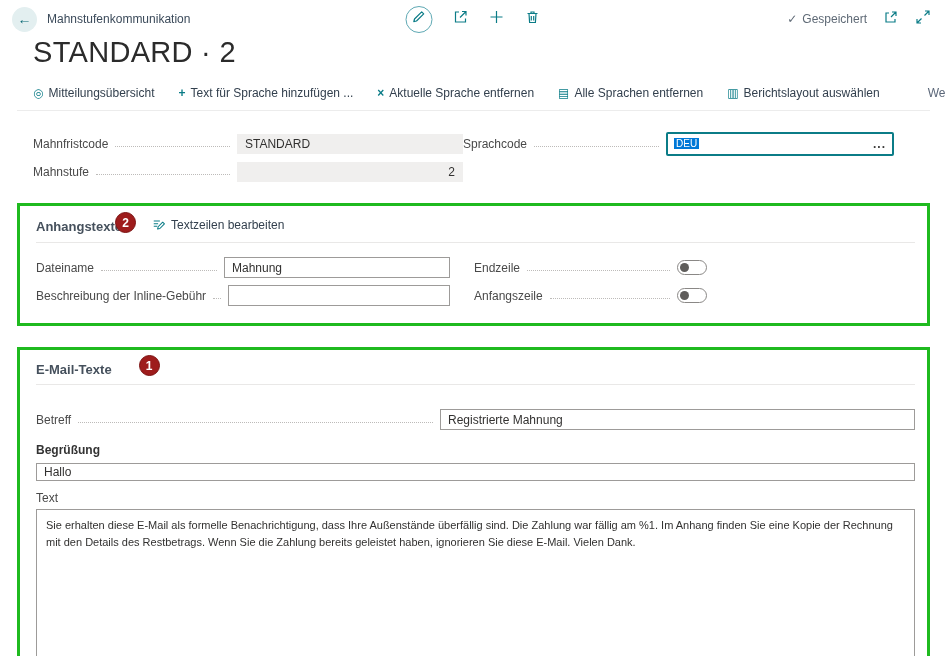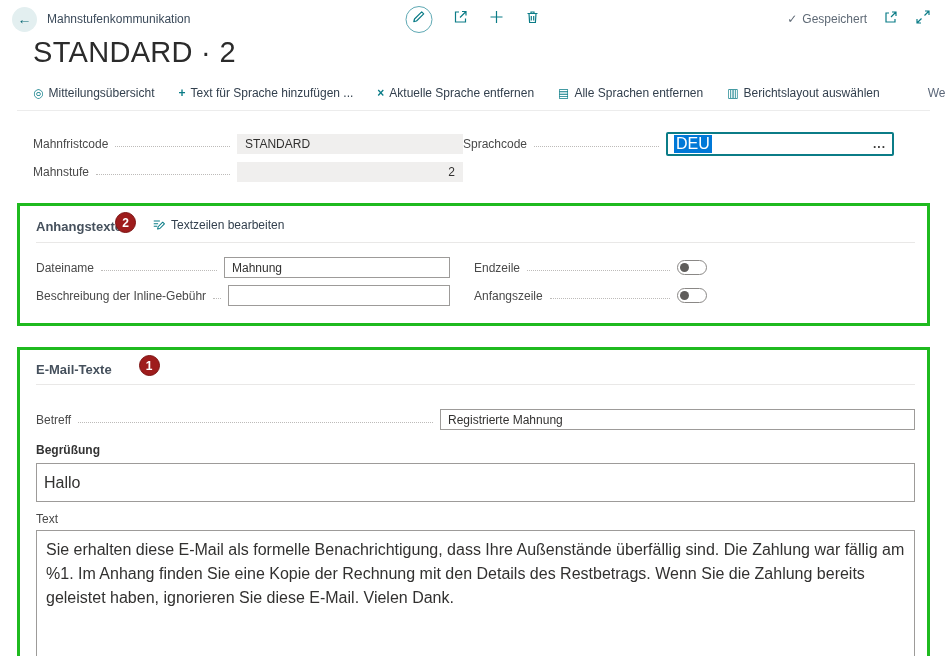--- a/index.html
+++ b/index.html
@@ -34,21 +34,21 @@
   
   .general { display:grid; grid-template-columns:430px 431px; margin:20px 27px 0 33px; font-size:12px; }
   .frow { display:flex; align-items:center; height:25px; margin-bottom:3px; }
   .flabel { color:#494949; white-space:nowrap; flex:0 0 auto; }
   .leader { flex:1 1 auto; border-bottom:1px dotted #bdbbb9; margin:0 7px 4px 7px; height:10px; min-width:8px; }
   .val-disabled { width:226px; height:20px; background:#f0efee; padding:2px 8px; color:#323130;
     display:flex; align-items:center; }
   .val-disabled.num { justify-content:flex-end; }
   .lang-box { width:228px; height:24px; border:2px solid #0b7c87; border-radius:2px; background:#fff;
     display:flex; align-items:center; padding:0 6px; }
-  .lang-sel { background:#0078d7; color:#fff; padding:0 2px; font-size:16px; }
+  .lang-sel { background:#0078d7; color:#fff; padding:0 2px; font-size:10px; }
   .lang-ellipsis { margin-left:auto; color:#3b3a39; letter-spacing:1px; cursor:pointer; font-weight:700; }
 
   
   .greenbox { border:3px solid #1fba1f; margin:0 15px 0 17px; padding:8px 12px 12px 16px; background:#fff; }
   .gb1 { margin-top:16px; }
   .gb2 { margin-top:21px; padding-bottom:10px; }
   .sechead { display:flex; align-items:center; font-size:13px; font-weight:700; color:#45505c;
     padding:4px 0 7px 0; border-bottom:1px solid #e9e8e7; }
   .badge { width:21px; height:21px; border-radius:50%; background:#9e1c1c; border:1px solid #7c1212;
     color:#fff; font-size:12px; font-weight:700; display:flex; align-items:center; justify-content:center; flex:0 0 auto; }
@@ -65,24 +65,24 @@
     background:#fff; flex:0 0 auto; cursor:pointer; }
   .toggle .knob { position:absolute; left:2px; top:2px; width:9px; height:9px; border-radius:50%; background:#5f5d5b; }
   .tspacer { width:198px; flex:0 0 auto; }
 
   
   .betreff-row { display:flex; align-items:center; margin-top:24px; font-size:12px; }
   .betreff-input { width:475px; height:21px; border:1px solid #9d9b99; padding:2px 7px; font-size:12px;
     font-family:inherit; color:#323130; }
   .blabel { font-size:12px; font-weight:700; color:#333; margin-top:13px; }
   .plain-label { font-size:12px; color:#494949; margin-top:10px; }
-  .wide-input { width:100%; height:39px; border:1px solid #9d9b99; padding:2px 7px; font-size:16px;
+  .wide-input { width:100%; height:18px; border:1px solid #9d9b99; padding:2px 7px; font-size:12px;
     font-family:inherit; color:#323130; margin-top:6px; }
   .rich-text { width:100%; height:148px; border:1px solid #9d9b99; margin-top:4px; padding:7px 9px;
-    font-size:16px; line-height:1.5; color:#323130; overflow:hidden; }
+    font-size:11px; line-height:1.5; color:#323130; overflow:hidden; }
 
   .rt-toolbar { display:flex; align-items:center; gap:11px; margin-top:5px; padding:2px 0 2px 2px;
     font-size:13px; color:#5c5c5c; }
   .tb { min-width:13px; text-align:center; cursor:pointer; line-height:16px; height:18px; }
   .t-sm { font-size:11px; }
   .t-bold { font-weight:700; color:#404040; }
   .t-ital { font-style:italic; }
   .t-und { text-decoration:underline; }
   .t-strike { text-decoration:line-through; }
   .t-ybar { border-bottom:3px solid #f2c811; }

